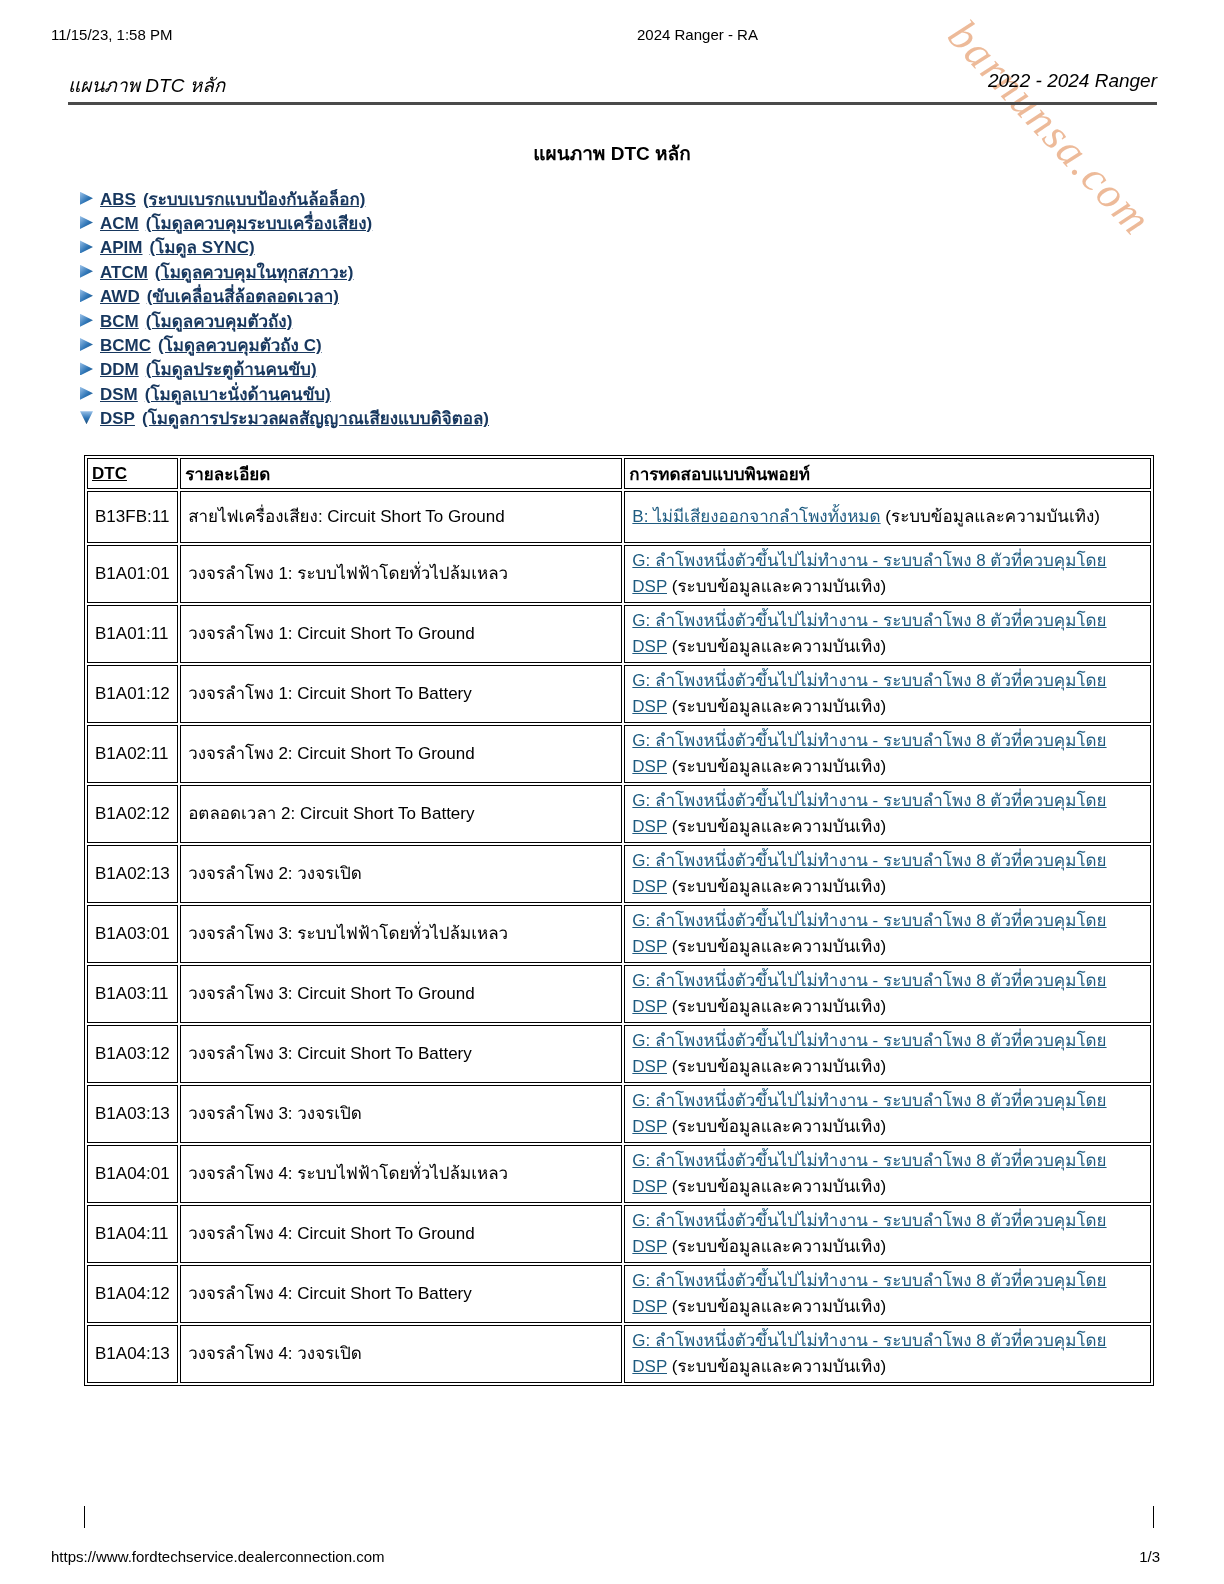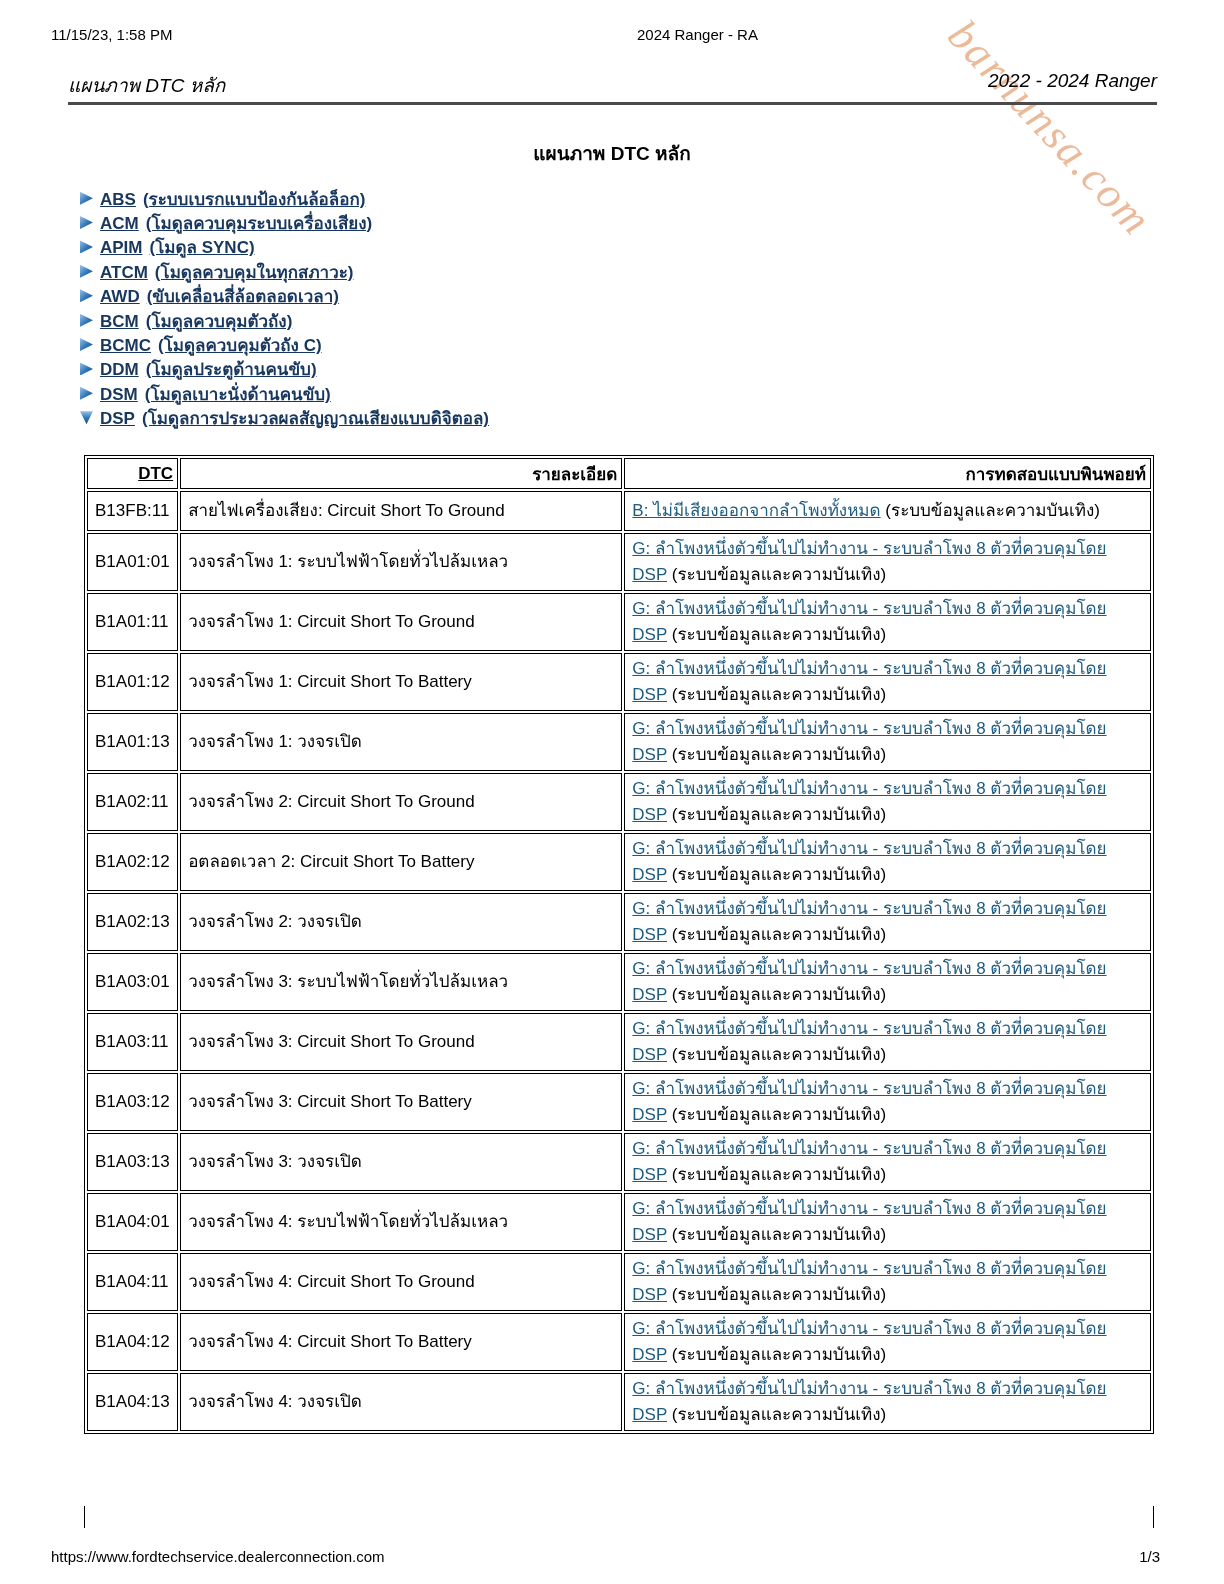--- a/index.html
+++ b/index.html
@@ -31,23 +31,23 @@
   .arrow-down  { background:linear-gradient(180deg,#9cc3ea 0%,#2e75b6 55%,#1f4e79 100%);
                  clip-path:polygon(0 0,100% 0,50% 100%); }
   a.mlink { color:#17375e; font-weight:bold; font-size:17px; text-decoration:underline; cursor:pointer; }
   .mcode { margin-right:7px; }
 
   table.dtc {
     position:absolute; left:84px; top:455px; width:1070px; z-index:2;
     border:1px solid #000; border-collapse:separate; border-spacing:2px;
     font-size:17px;
   }
-  table.dtc th { border:1px solid #000; font-weight:bold; text-align:right;
+  table.dtc th { border:1px solid #000; font-weight:bold; text-align:left;
                  height:29px; padding:1px 4px; }
-  table.dtc td { border:1px solid #000; height:40px; padding:2px 7px;
+  table.dtc td { border:1px solid #000; height:52px; padding:2px 7px;
                  vertical-align:middle; line-height:26px; }
   .col-dtc { width:90px; }
   .col-det { width:440px; }
   .col-pin { width:524px; }
   .th-underline { text-decoration:underline; }
   a.plink { color:#1d5b80; text-decoration:underline; cursor:pointer; }
   .psuffix { color:#000; }
 
   .table-cut {
     position:absolute; left:84px; top:1506px; width:1070px; height:22px; z-index:2;
@@ -159,25 +159,20 @@
           <td>วงจรลำโพง 1: Circuit Short To Ground</td>
           <td><a class="plink">G: ลำโพงหนึ่งตัวขึ้นไปไม่ทำงาน - ระบบลำโพง 8 ตัวที่ควบคุมโดย DSP</a><span class="psuffix"> (ระบบข้อมูลและความบันเทิง)</span></td>
         </tr>
 
         <tr>
           <td>B1A01:12</td>
           <td>วงจรลำโพง 1: Circuit Short To Battery</td>
           <td><a class="plink">G: ลำโพงหนึ่งตัวขึ้นไปไม่ทำงาน - ระบบลำโพง 8 ตัวที่ควบคุมโดย DSP</a><span class="psuffix"> (ระบบข้อมูลและความบันเทิง)</span></td>
         </tr>
 
-        <tr>
-          <td>B1A01:13</td>
-          <td>วงจรลำโพง 1: วงจรเปิด</td>
-          <td><a class="plink">G: ลำโพงหนึ่งตัวขึ้นไปไม่ทำงาน - ระบบลำโพง 8 ตัวที่ควบคุมโดย DSP</a><span class="psuffix"> (ระบบข้อมูลและความบันเทิง)</span></td>
-        </tr>
 
 
         <tr>
           <td>B1A02:11</td>
           <td>วงจรลำโพง 2: Circuit Short To Ground</td>
           <td><a class="plink">G: ลำโพงหนึ่งตัวขึ้นไปไม่ทำงาน - ระบบลำโพง 8 ตัวที่ควบคุมโดย DSP</a><span class="psuffix"> (ระบบข้อมูลและความบันเทิง)</span></td>
         </tr>
 
         <tr>
           <td>B1A02:12</td>

